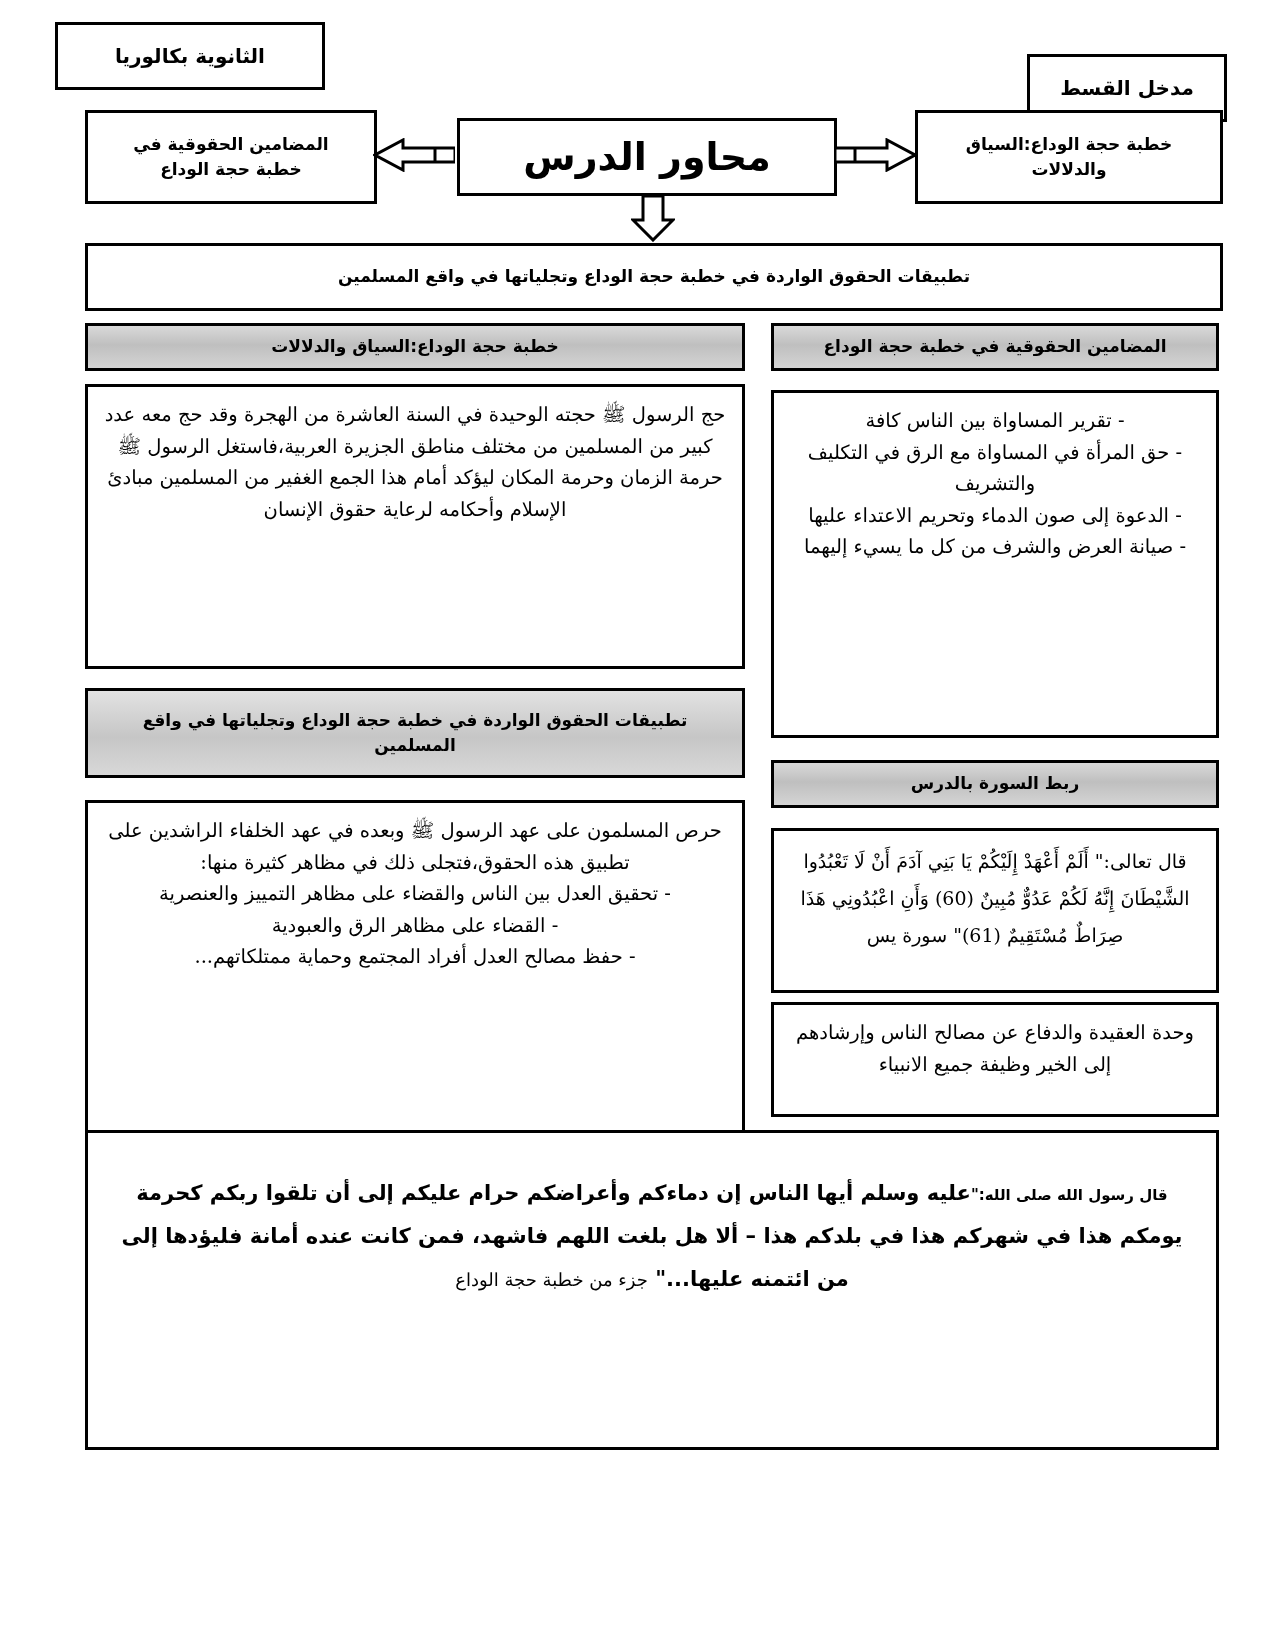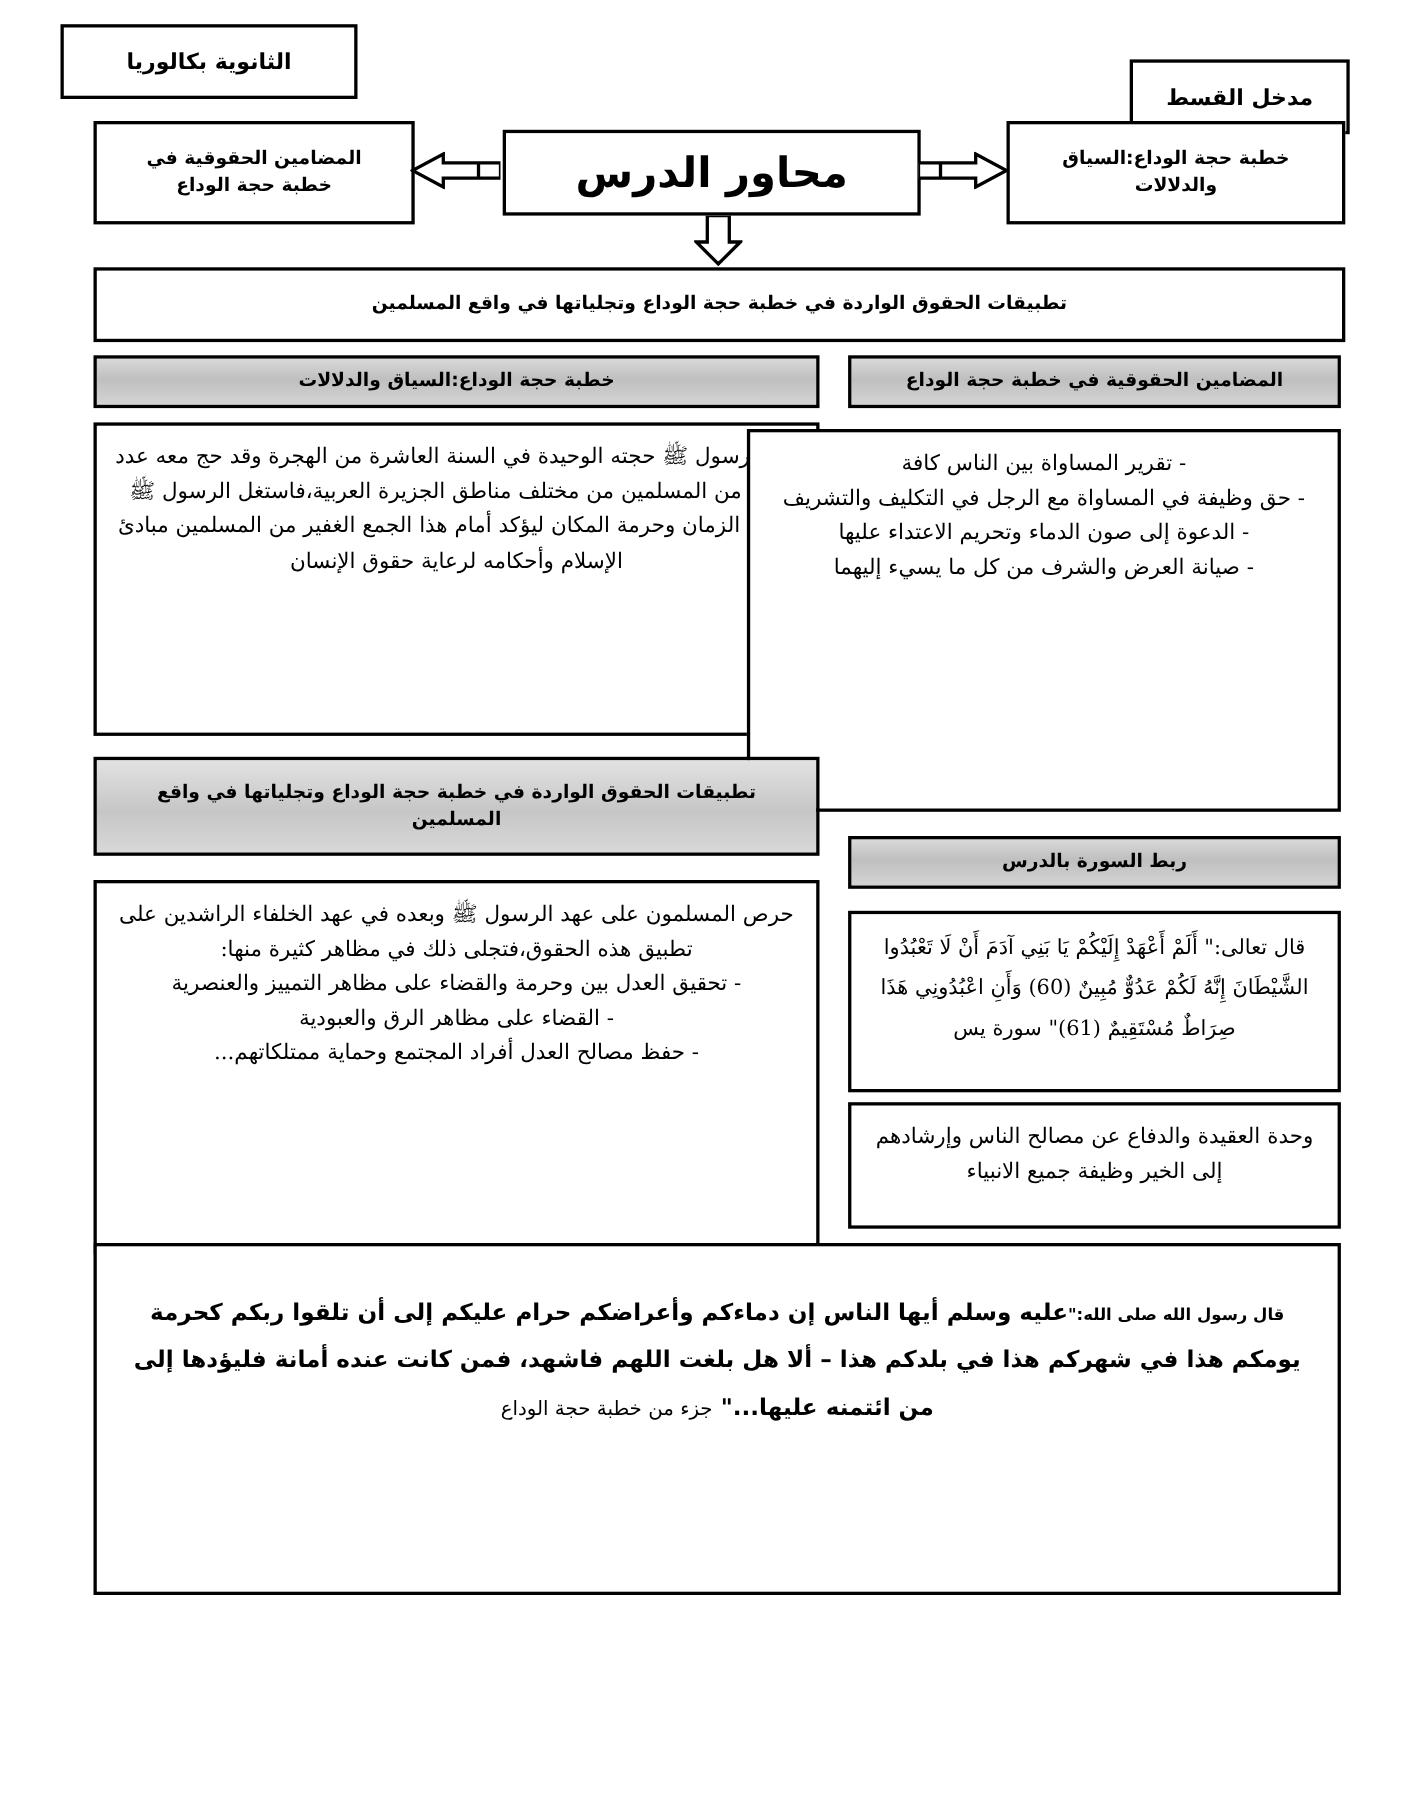--- a/index.html
+++ b/index.html
@@ -168,38 +168,38 @@
   </div>
 
   <div class="box grad" id="left-section-header" style="right:56px; top:323px; width:448px; height:48px;">
     <span class="small-head">المضامين الحقوقية في خطبة حجة الوداع</span>
   </div>
 
   <div class="box content-box" id="context-box" style="right:530px; top:384px; width:660px; height:285px;">
     <span class="body-text">حج الرسول ﷺ حجته الوحيدة في السنة العاشرة من الهجرة وقد حج معه عدد كبير من المسلمين من مختلف مناطق الجزيرة العربية،فاستغل الرسول ﷺ حرمة الزمان وحرمة المكان ليؤكد أمام هذا الجمع الغفير من المسلمين مبادئ الإسلام وأحكامه لرعاية حقوق الإنسان</span>
   </div>
 
-  <div class="box content-box" id="meanings-box" style="right:56px; top:390px; width:540px; height:348px;">
+  <div class="box content-box" id="meanings-box" style="right:56px; top:390px; width:448px; height:348px;">
     <span class="body-text">- تقرير المساواة بين الناس كافة</span>
-    <span class="body-text">- حق وظيفة في المساواة مع الرجل في التكليف والتشريف</span>
+    <span class="body-text">- حق المرأة في المساواة مع الرق في التكليف والتشريف</span>
     <span class="body-text">- الدعوة إلى صون الدماء وتحريم الاعتداء عليها</span>
     <span class="body-text">- صيانة العرض والشرف من كل ما يسيء إليهما</span>
   </div>
 
   <div class="box grad2" id="applications-header" style="right:530px; top:688px; width:660px; height:90px;">
     <span class="small-head">تطبيقات الحقوق الواردة في خطبة حجة الوداع وتجلياتها في واقع المسلمين</span>
   </div>
 
   <div class="box grad" id="link-header" style="right:56px; top:760px; width:448px; height:48px;text-align:right;">
     <span class="small-head">ربط السورة بالدرس</span>
   </div>
 
   <div class="box content-box" id="applications-box" style="right:530px; top:800px; width:660px; height:340px;">
     <span class="body-text">حرص المسلمون على عهد الرسول ﷺ وبعده في عهد الخلفاء الراشدين على تطبيق هذه الحقوق،فتجلى ذلك في مظاهر كثيرة منها:</span>
-    <span class="body-text">- تحقيق العدل بين وحرمة والقضاء على مظاهر التمييز والعنصرية</span>
+    <span class="body-text">- تحقيق العدل بين الناس والقضاء على مظاهر التمييز والعنصرية</span>
     <span class="body-text">- القضاء على مظاهر الرق والعبودية</span>
     <span class="body-text">- حفظ مصالح العدل أفراد المجتمع وحماية ممتلكاتهم...</span>
   </div>
 
   <div class="box content-box" id="verse-box" style="right:56px; top:828px; width:448px; height:165px;">
     <span class="quote-text">قال تعالى:" أَلَمْ أَعْهَدْ إِلَيْكُمْ يَا بَنِي آدَمَ أَنْ لَا تَعْبُدُوا الشَّيْطَانَ إِنَّهُ لَكُمْ عَدُوٌّ مُبِينٌ (60) وَأَنِ اعْبُدُونِي هَذَا صِرَاطٌ مُسْتَقِيمٌ (61)" سورة يس</span>
   </div>
 
   <div class="box content-box" id="link-note-box" style="right:56px; top:1002px; width:448px; height:115px;">
     <span class="body-text">وحدة العقيدة والدفاع عن مصالح الناس وإرشادهم إلى الخير وظيفة جميع الانبياء</span>

